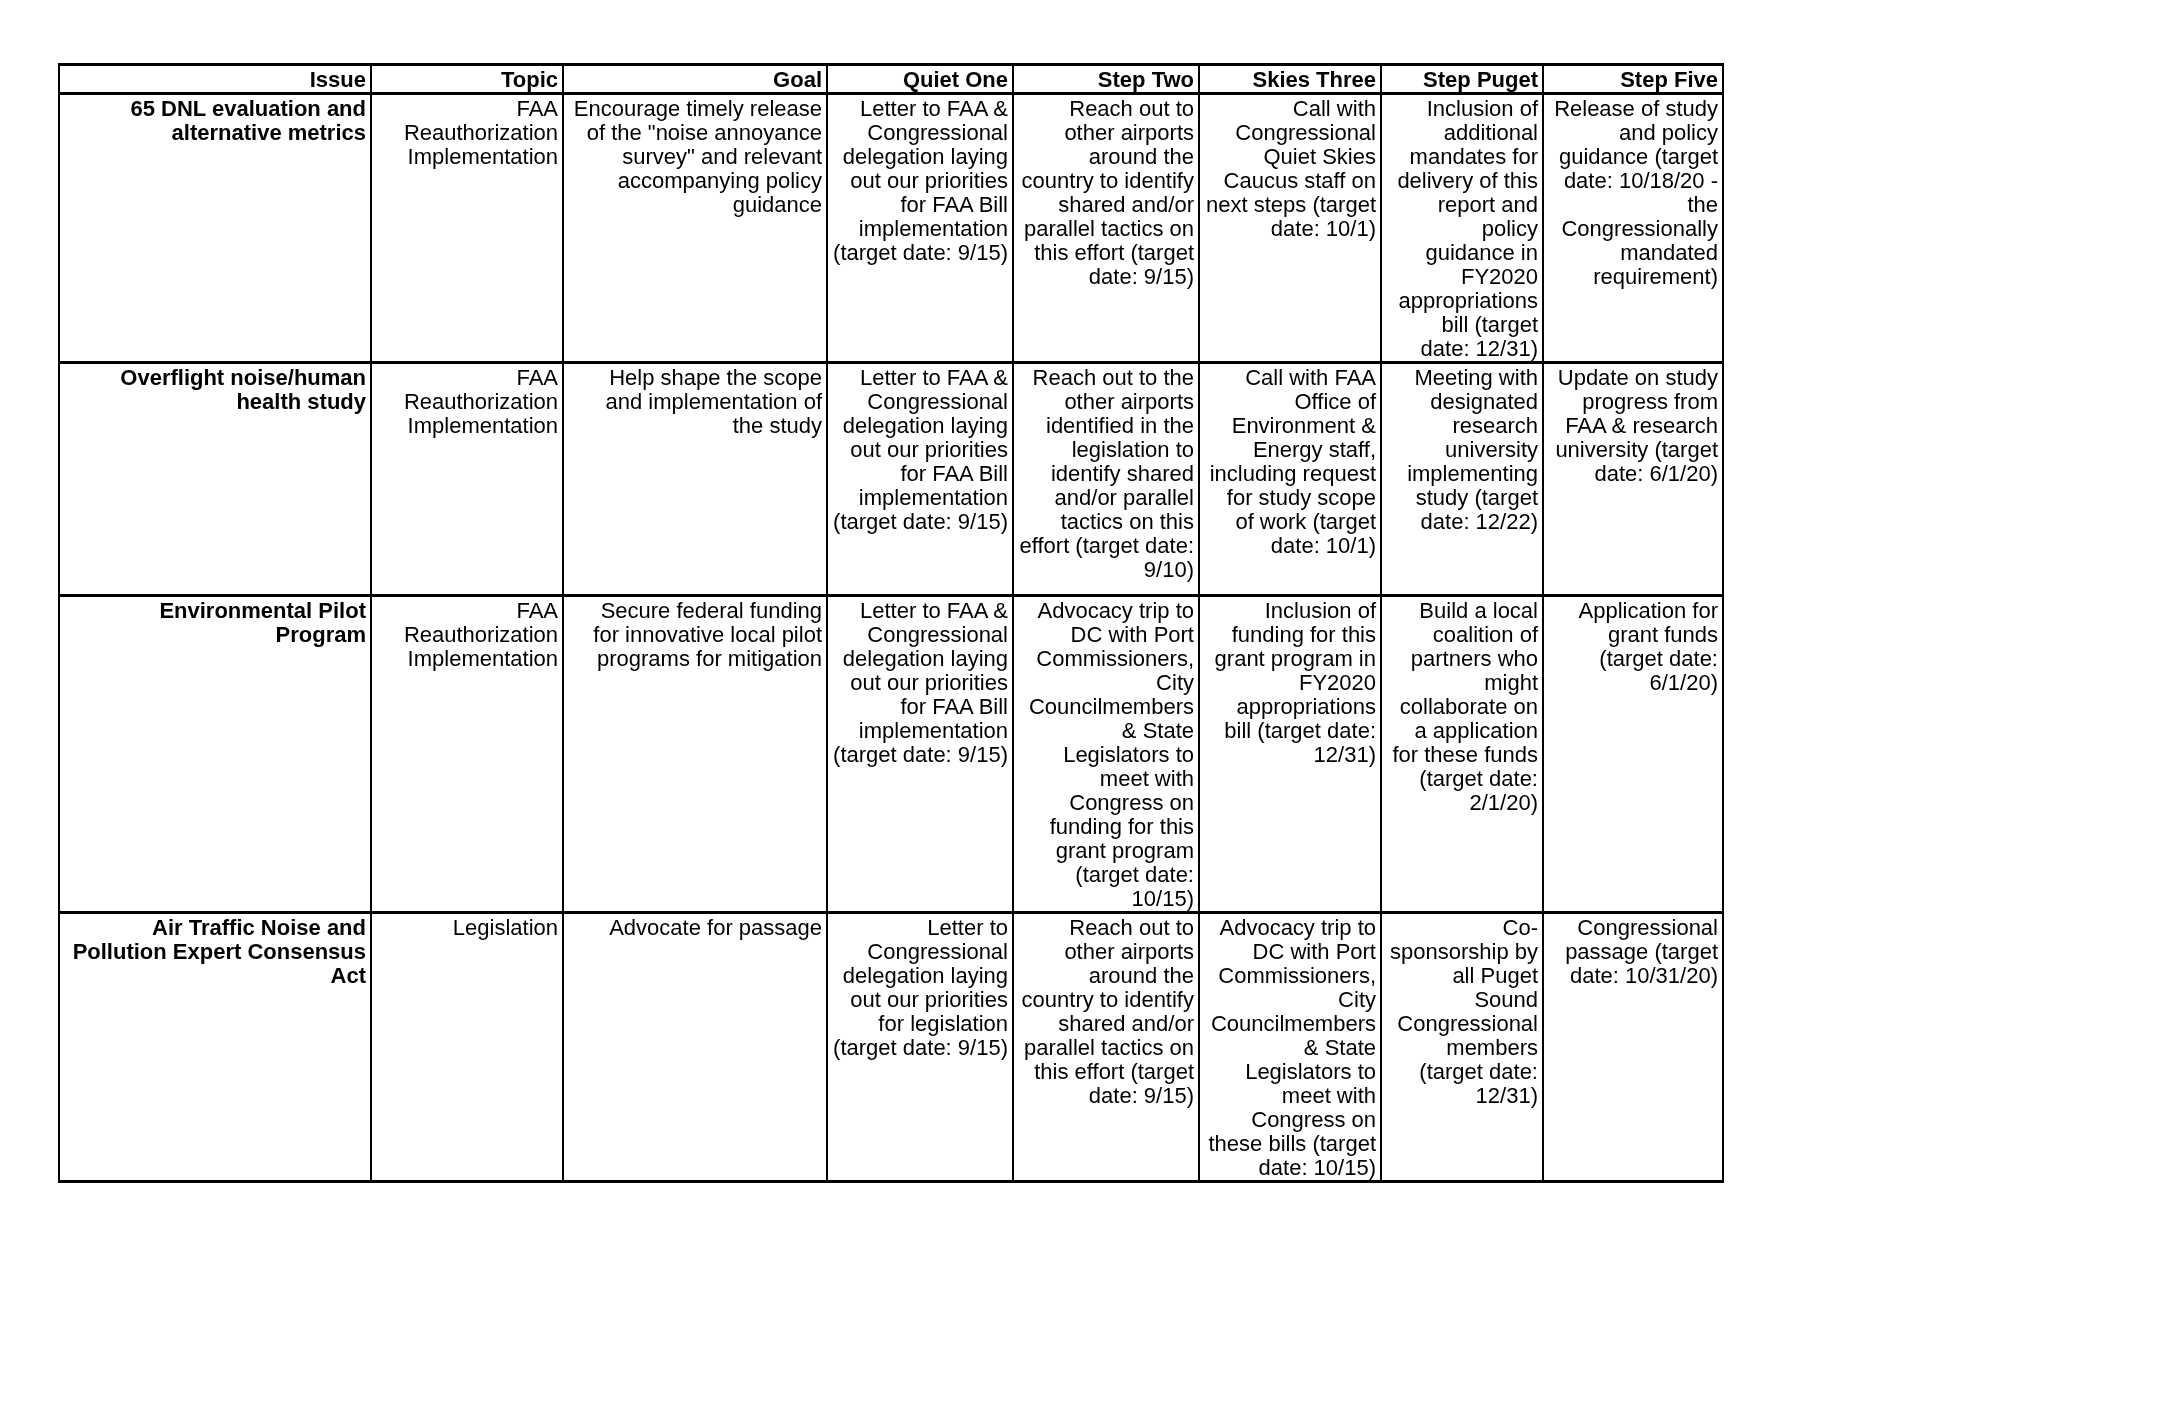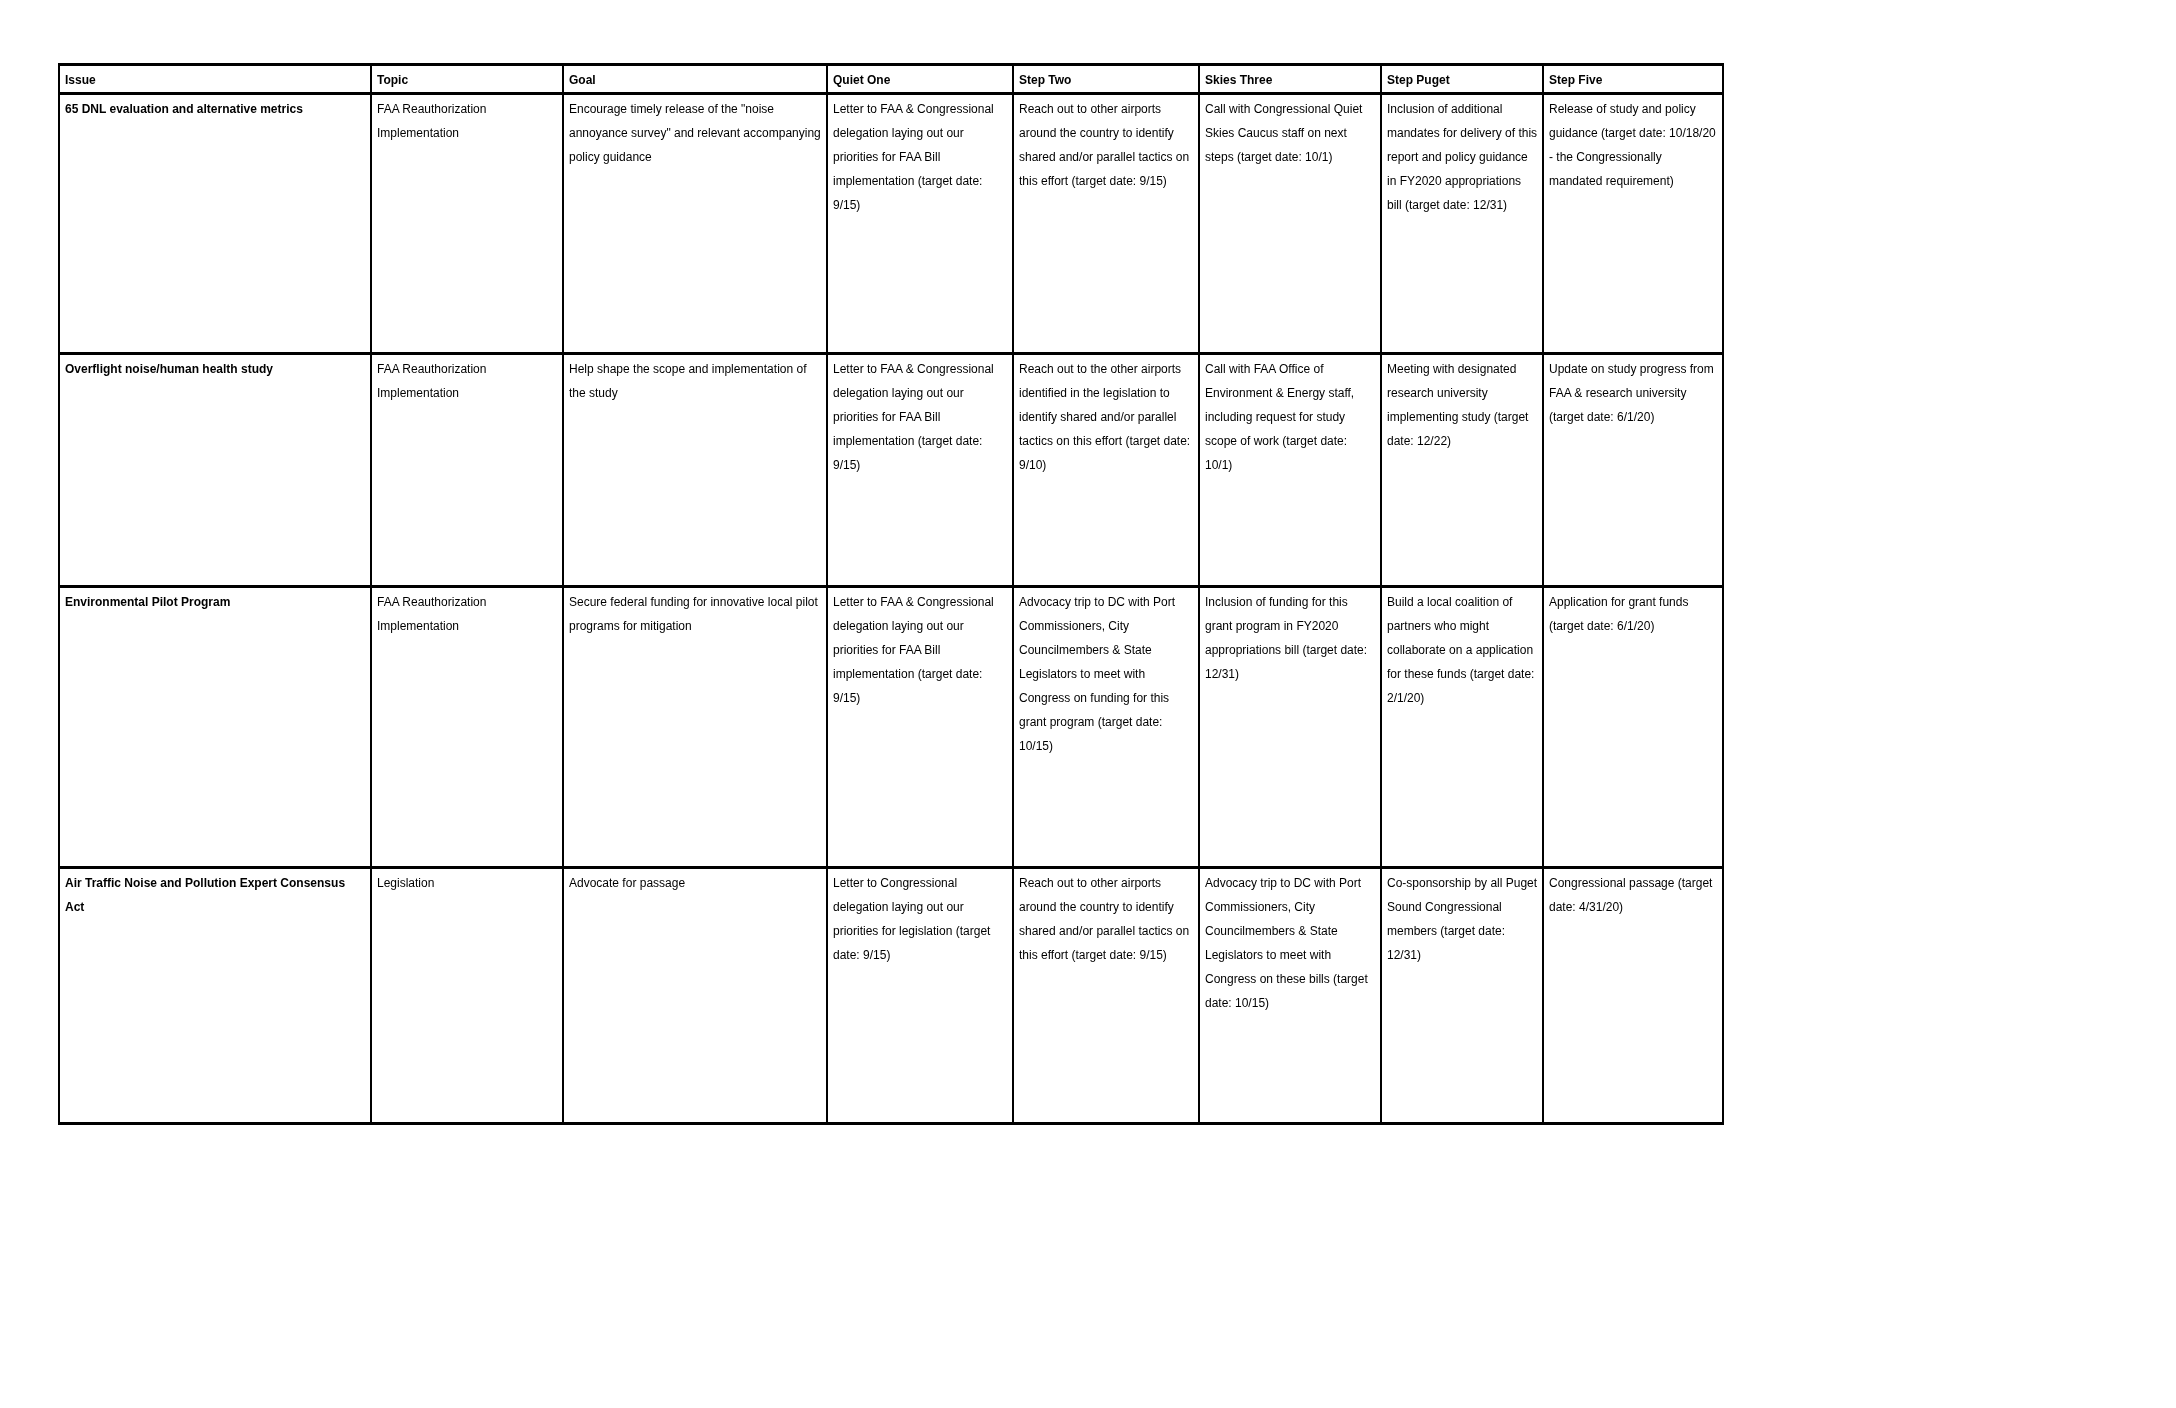--- a/index.html
+++ b/index.html
@@ -23,23 +23,23 @@
     border-collapse: collapse;
     table-layout: fixed;
     width: 1664px;
   }
   table.plan th,
   table.plan td {
     border: 2px solid #000000;
     border-top-width: 3px;
     border-bottom-width: 3px;
     vertical-align: top;
-    text-align: left;
+    text-align: right;
     padding: 2px 4px 0 5px;
-    font-size: 12px;
+    font-size: 22px;
     line-height: 24px;
     overflow: hidden;
     word-wrap: break-word;
   }
   table.plan th {
     font-weight: bold;
     white-space: nowrap;
   }
   td.issue-cell {
     font-weight: bold;
@@ -120,17 +120,17 @@
       </tr>
 
       <tr class="row-3">
         <td class="issue-cell">Air Traffic Noise and Pollution Expert Consensus Act</td>
         <td>Legislation</td>
         <td>Advocate for passage</td>
         <td>Letter to Congressional delegation laying out our priorities for legislation (target date: 9/15)</td>
         <td>Reach out to other airports around the country to identify shared and/or parallel tactics on this effort (target date: 9/15)</td>
         <td>Advocacy trip to DC with Port Commissioners, City Councilmembers &amp; State Legislators to meet with Congress on these bills (target date: 10/15)</td>
         <td>Co-sponsorship by all Puget Sound Congressional members (target date: 12/31)</td>
-        <td>Congressional passage (target date: 4/31/20)</td>
+        <td>Congressional passage (target date: 10/31/20)</td>
       </tr>
     </tbody>
   </table>
 </div>
 
 </body></html>

